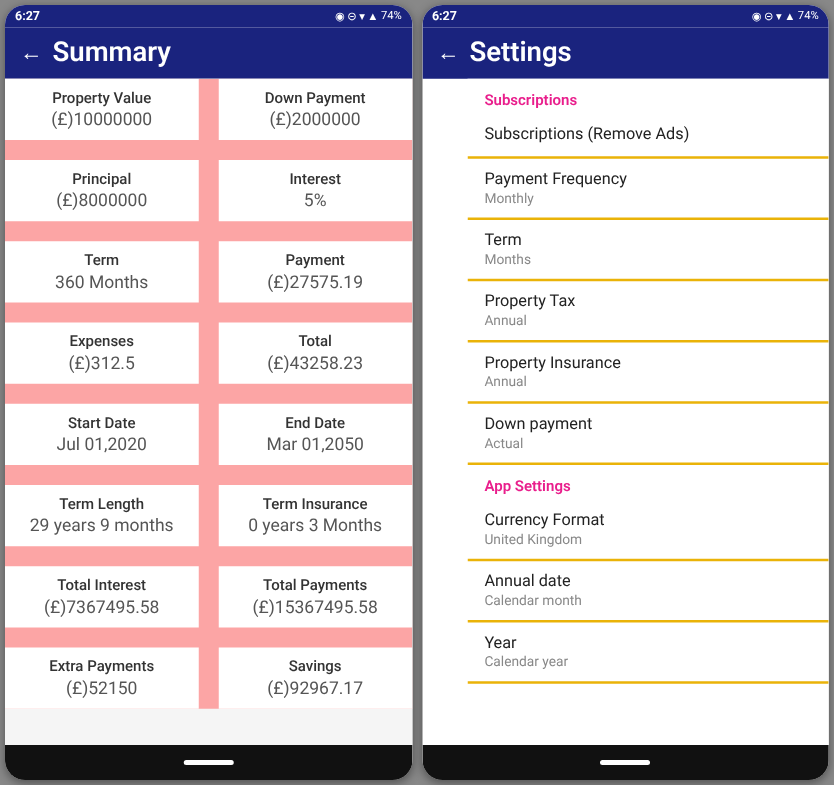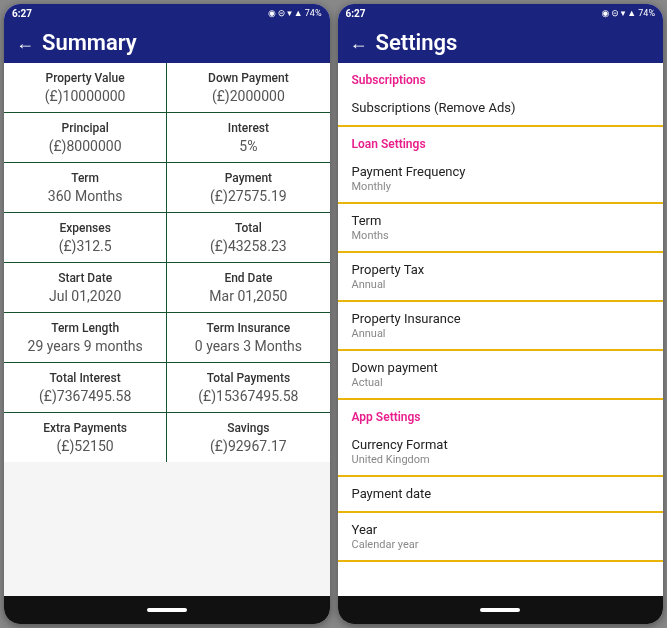--- a/index.html
+++ b/index.html
@@ -63,22 +63,22 @@
     }
     
     .summary-content {
       flex: 1;
       overflow-y: auto;
       background: #f5f5f5;
     }
     .summary-grid {
       display: grid;
       grid-template-columns: 1fr 1fr;
-      gap: 1px;
-      background: #14532d;
+      gap: 16px;
+      background: #fca5a5;
     }
     .summary-cell {
       background: #fff;
       padding: 8px 10px;
       text-align: center;
     }
     .cell-label {
       font-size: 12px;
       color: #333;
       font-weight: 500;
@@ -86,20 +86,21 @@
     }
     .cell-value {
       font-size: 14px;
       color: #555;
     }
     
     .settings-content {
       flex: 1;
       overflow-y: auto;
       background: #fff;
+      margin-left: 36px;
     }
     .settings-section-header {
       font-size: 12px;
       font-weight: 600;
       color: #e91e8c;
       padding: 10px 14px 4px;
     }
     .settings-item {
       padding: 9px 14px;
       border-bottom: 2px solid #eab308;
@@ -238,21 +239,20 @@
     </div>
     <div class="header">
       <span class="header-back">←</span>
       <span class="header-title">Settings</span>
     </div>
     <div class="settings-content" id="settings-content">
     <div class="settings-section-header">Subscriptions</div>
         <div class="settings-item">
           <div class="settings-item-label">Subscriptions (Remove Ads)</div>
         </div>
-        <div class="settings-section-header">Loan Settings</div>
         <div class="settings-item">
           <div class="settings-item-label">Payment Frequency</div>
           <div class="settings-item-sub">Monthly</div>
         </div>
         <div class="settings-item">
           <div class="settings-item-label">Term</div>
           <div class="settings-item-sub">Months</div>
         </div>
         <div class="settings-item">
           <div class="settings-item-label">Property Tax</div>
@@ -265,21 +265,22 @@
         <div class="settings-item">
           <div class="settings-item-label">Down payment</div>
           <div class="settings-item-sub">Actual</div>
         </div>
         <div class="settings-section-header">App Settings</div>
         <div class="settings-item">
           <div class="settings-item-label">Currency Format</div>
           <div class="settings-item-sub">United Kingdom</div>
         </div>
         <div class="settings-item">
-          <div class="settings-item-label">Payment date</div>
+          <div class="settings-item-label">Annual date</div>
+          <div class="settings-item-sub">Calendar month</div>
         </div>
         <div class="settings-item">
           <div class="settings-item-label">Year</div>
           <div class="settings-item-sub">Calendar year</div>
         </div>
       </div>
     <div class="bottom-nav">
       <div class="nav-home-bar"></div>
     </div>
   </div>

